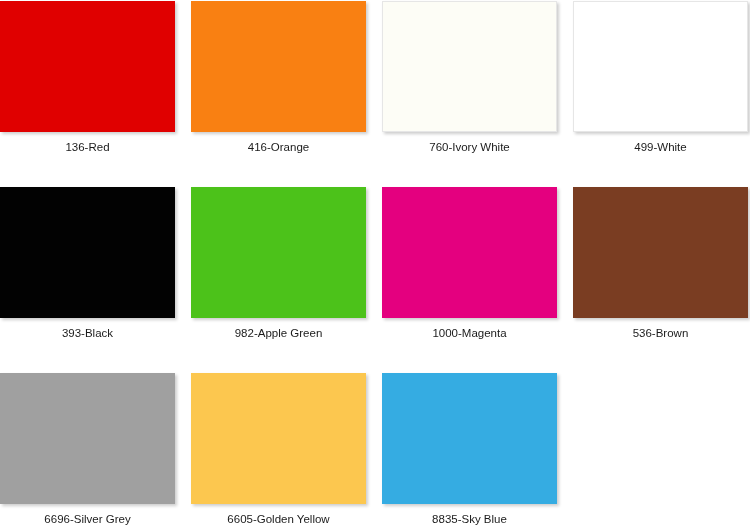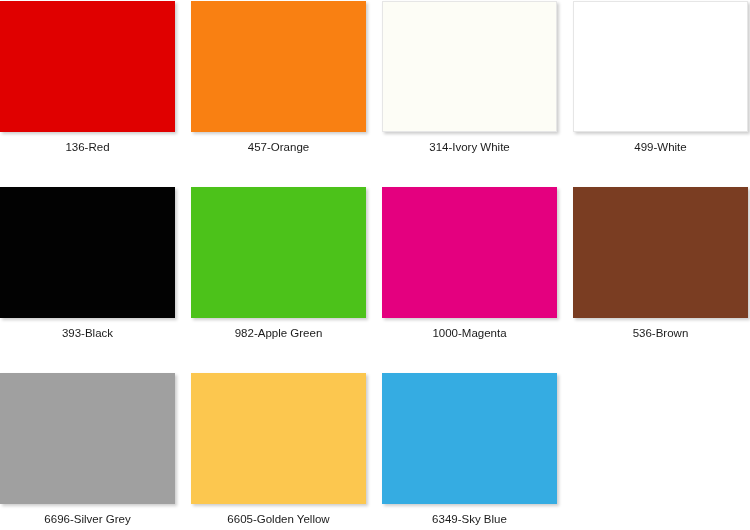--- a/index.html
+++ b/index.html
@@ -55,25 +55,25 @@
 </head>
 <body>
 
 <div id="swatch-grid">
     <div class="swatch-cell">
       <div class="swatch-chip" style="background: rgb(224, 0, 0);"></div>
       <div class="swatch-label">136-Red</div>
     </div>
     <div class="swatch-cell">
       <div class="swatch-chip" style="background: rgb(249, 128, 18);"></div>
-      <div class="swatch-label">457-Orange</div>
+      <div class="swatch-label">416-Orange</div>
     </div>
     <div class="swatch-cell">
       <div class="swatch-chip bordered" style="background: rgb(253, 253, 246);"></div>
-      <div class="swatch-label">314-Ivory White</div>
+      <div class="swatch-label">760-Ivory White</div>
     </div>
     <div class="swatch-cell">
       <div class="swatch-chip bordered" style="background: rgb(255, 255, 255);"></div>
       <div class="swatch-label">499-White</div>
     </div>
     <div class="swatch-cell">
       <div class="swatch-chip" style="background: rgb(2, 2, 2);"></div>
       <div class="swatch-label">393-Black</div>
     </div>
     <div class="swatch-cell">
@@ -91,15 +91,15 @@
     <div class="swatch-cell">
       <div class="swatch-chip" style="background: rgb(160, 160, 160);"></div>
       <div class="swatch-label">6696-Silver Grey</div>
     </div>
     <div class="swatch-cell">
       <div class="swatch-chip" style="background: rgb(252, 199, 79);"></div>
       <div class="swatch-label">6605-Golden Yellow</div>
     </div>
     <div class="swatch-cell">
       <div class="swatch-chip" style="background: rgb(53, 172, 226);"></div>
-      <div class="swatch-label">6349-Sky Blue</div>
+      <div class="swatch-label">8835-Sky Blue</div>
     </div>
   </div>
 
 </body></html>

